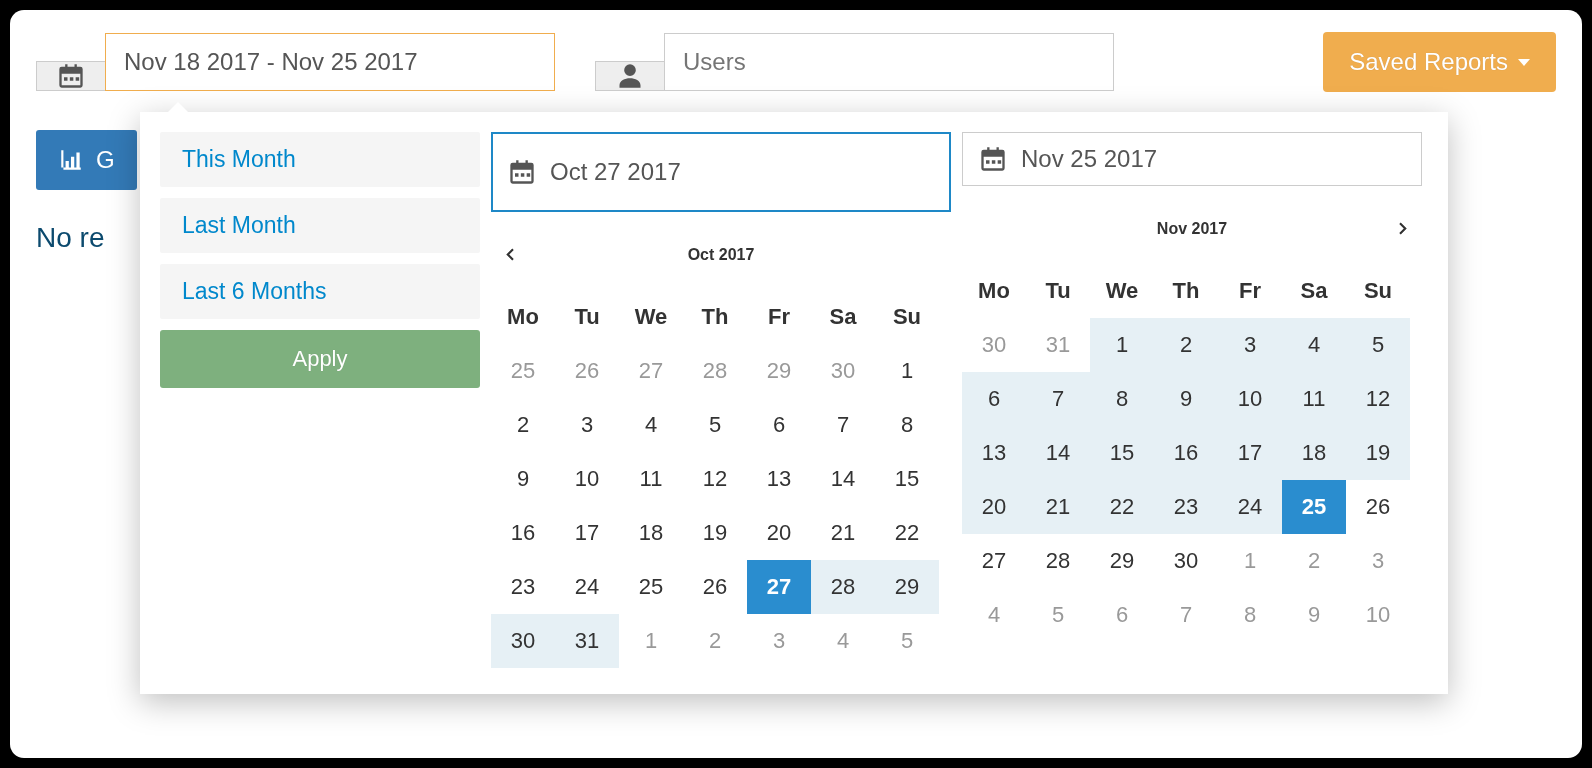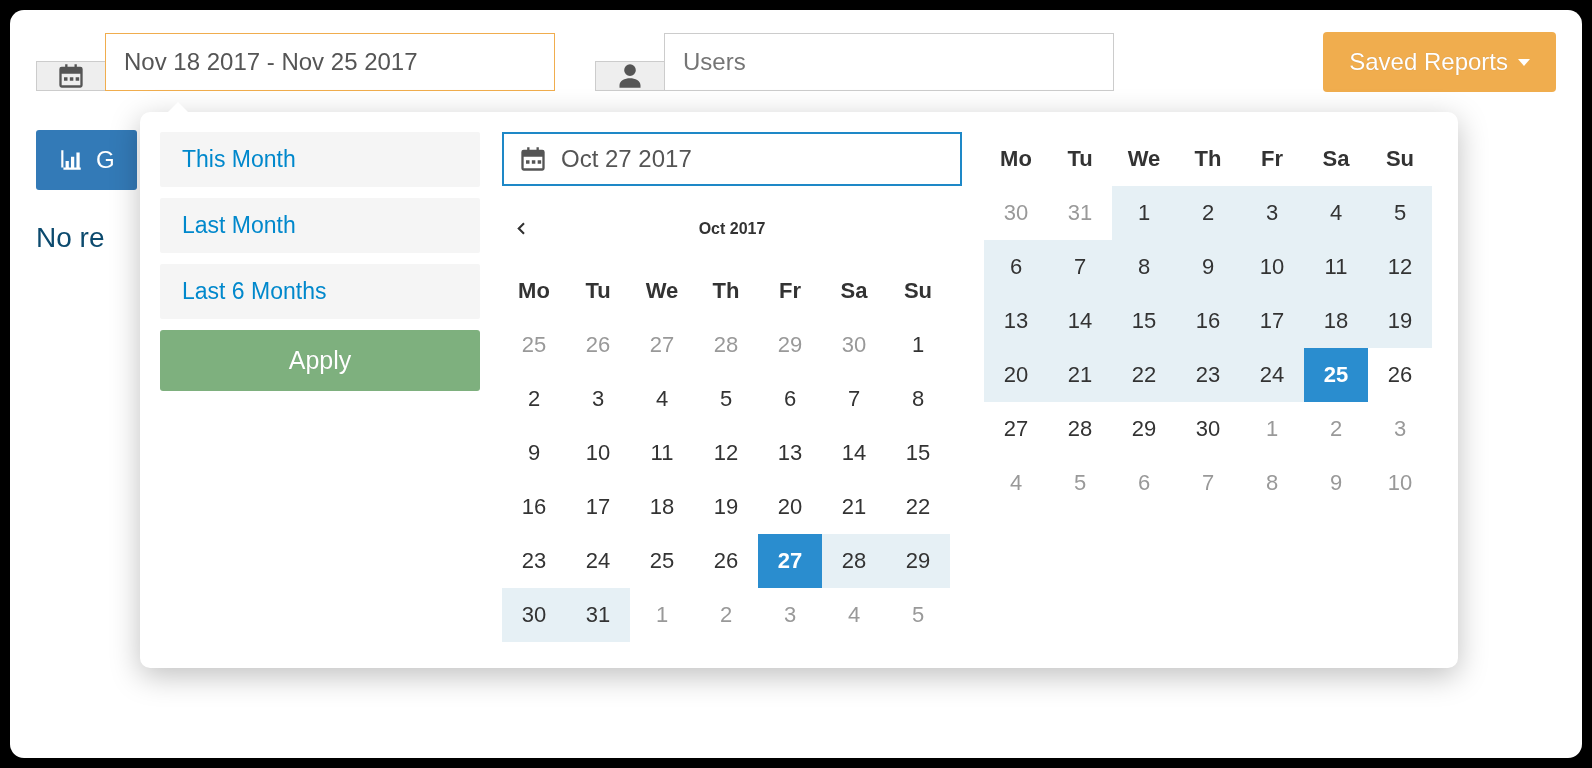--- a/index.html
+++ b/index.html
@@ -95,25 +95,25 @@
     font-size: 28px;
     color: #0c4a6e;
     margin-top: 32px;
   }
 
   .picker {
     position: absolute;
     top: 102px;
     left: 130px;
     background: #fff;
-    border-radius: 10px;
+    border-radius: 0;
     box-shadow: 0 8px 30px rgba(0,0,0,0.25);
     padding: 20px 26px 26px 20px;
     display: flex;
-    gap: 22px;
+    gap: 11px;
   }
   .picker:before {
     content: "";
     position: absolute;
     top: -10px; left: 28px;
     width: 0; height: 0;
     border-left: 10px solid transparent;
     border-right: 10px solid transparent;
     border-bottom: 10px solid #fff;
   }
@@ -138,41 +138,41 @@
     color: #fff;
   }
   .preset-actions {
     display: flex;
     gap: 6px;
   }
   .apply, .cancel {
     flex: 1;
     border: none;
     color: #fff;
-    font-size: 25px;
+    font-size: 22px;
     padding: 16px 16px;
     border-radius: 3px;
     cursor: pointer;
     text-shadow: 0 0 1px rgba(0,0,0,0.15);
   }
   .apply { background: #7eb07e; }
   .cancel { background: #a6b0b6; }
 
   .calwrap { display: flex; flex-direction: column; gap: 10px; }
   .calinput {
     border: 1px solid #ccc;
     padding: 12px 16px;
     font-size: 24px;
     color: #555;
     display: flex;
     align-items: center;
     gap: 14px;
     width: 460px;
   }
-  .calinput.focused { border: 2px solid #1e88c7; padding: 11px 15px; }
+  .calinput.focused { border: 2px solid #1e88c7; padding: 24px 15px; }
   .calhead {
     display: flex;
     align-items: center;
     justify-content: center;
     position: relative;
     height: 50px;
     font-size: 16px;
     font-weight: 600;
     color: #333;
     margin-top: 8px;
@@ -327,20 +327,34 @@
           <div class="cell inrange">31</div>
           <div class="cell off">1</div>
           <div class="cell off">2</div>
           <div class="cell off">3</div>
           <div class="cell off">4</div>
           <div class="cell off">5</div>
         </div>
     </div>
 
     <div class="calwrap">
+      <div class="calinput">
+        <svg class="ico" viewBox="0 0 24 24">
+            <path d="M7 2h2v2h6V2h2v2h3a2 2 0 0 1 2 2v14a2 2 0 0 1-2 2H4a2 2 0 0 1-2-2V6a2 2 0 0 1 2-2h3V2zm13 8H4v10h16V10zM6 13h3v3H6v-3zm5 0h3v3h-3v-3zm5 0h3v3h-3v-3z"></path>
+          </svg>
+        <span>Nov 25 2017</span>
+      </div>
+      <div class="calhead">
+        <span>Nov 2017</span>
+        <span class="navbtn right">
+          <svg width="18" height="18" viewBox="0 0 24 24">
+              <path d="M9 4l8 8-8 8-2-2 6-6-6-6z" fill="#333"></path>
+            </svg>
+        </span>
+      </div>
       <div class="grid" id="cal-end">
           <div class="dow">Mo</div>
           <div class="dow">Tu</div>
           <div class="dow">We</div>
           <div class="dow">Th</div>
           <div class="dow">Fr</div>
           <div class="dow">Sa</div>
           <div class="dow">Su</div>
           <div class="cell off">30</div>
           <div class="cell off">31</div>

